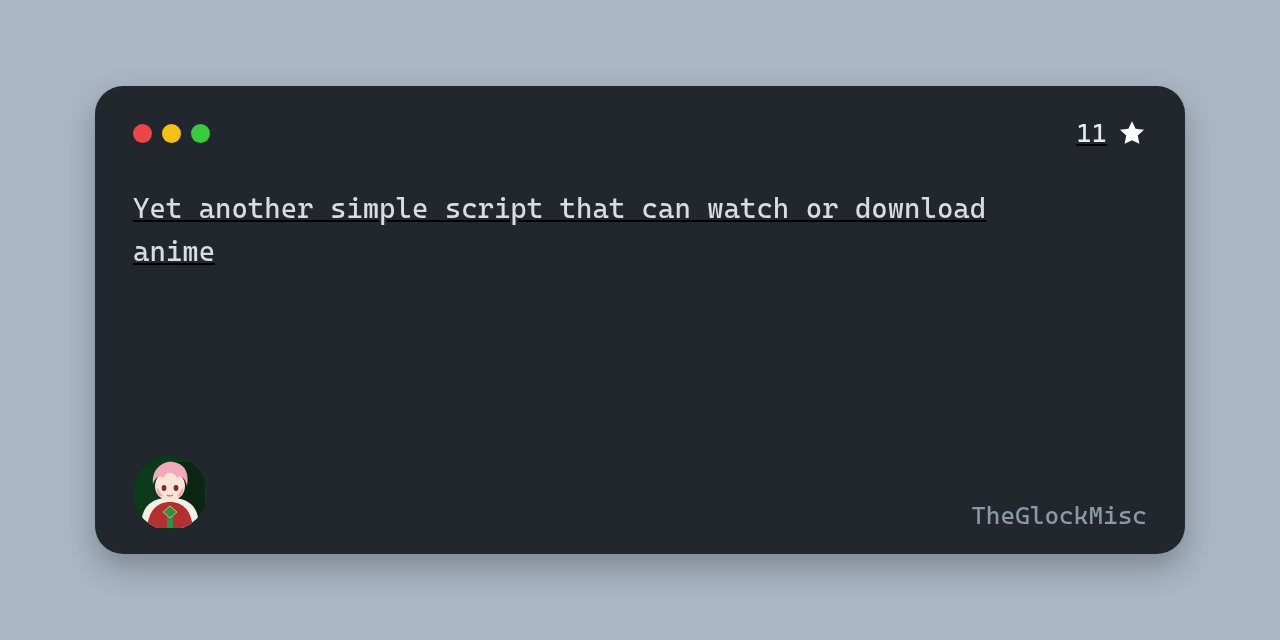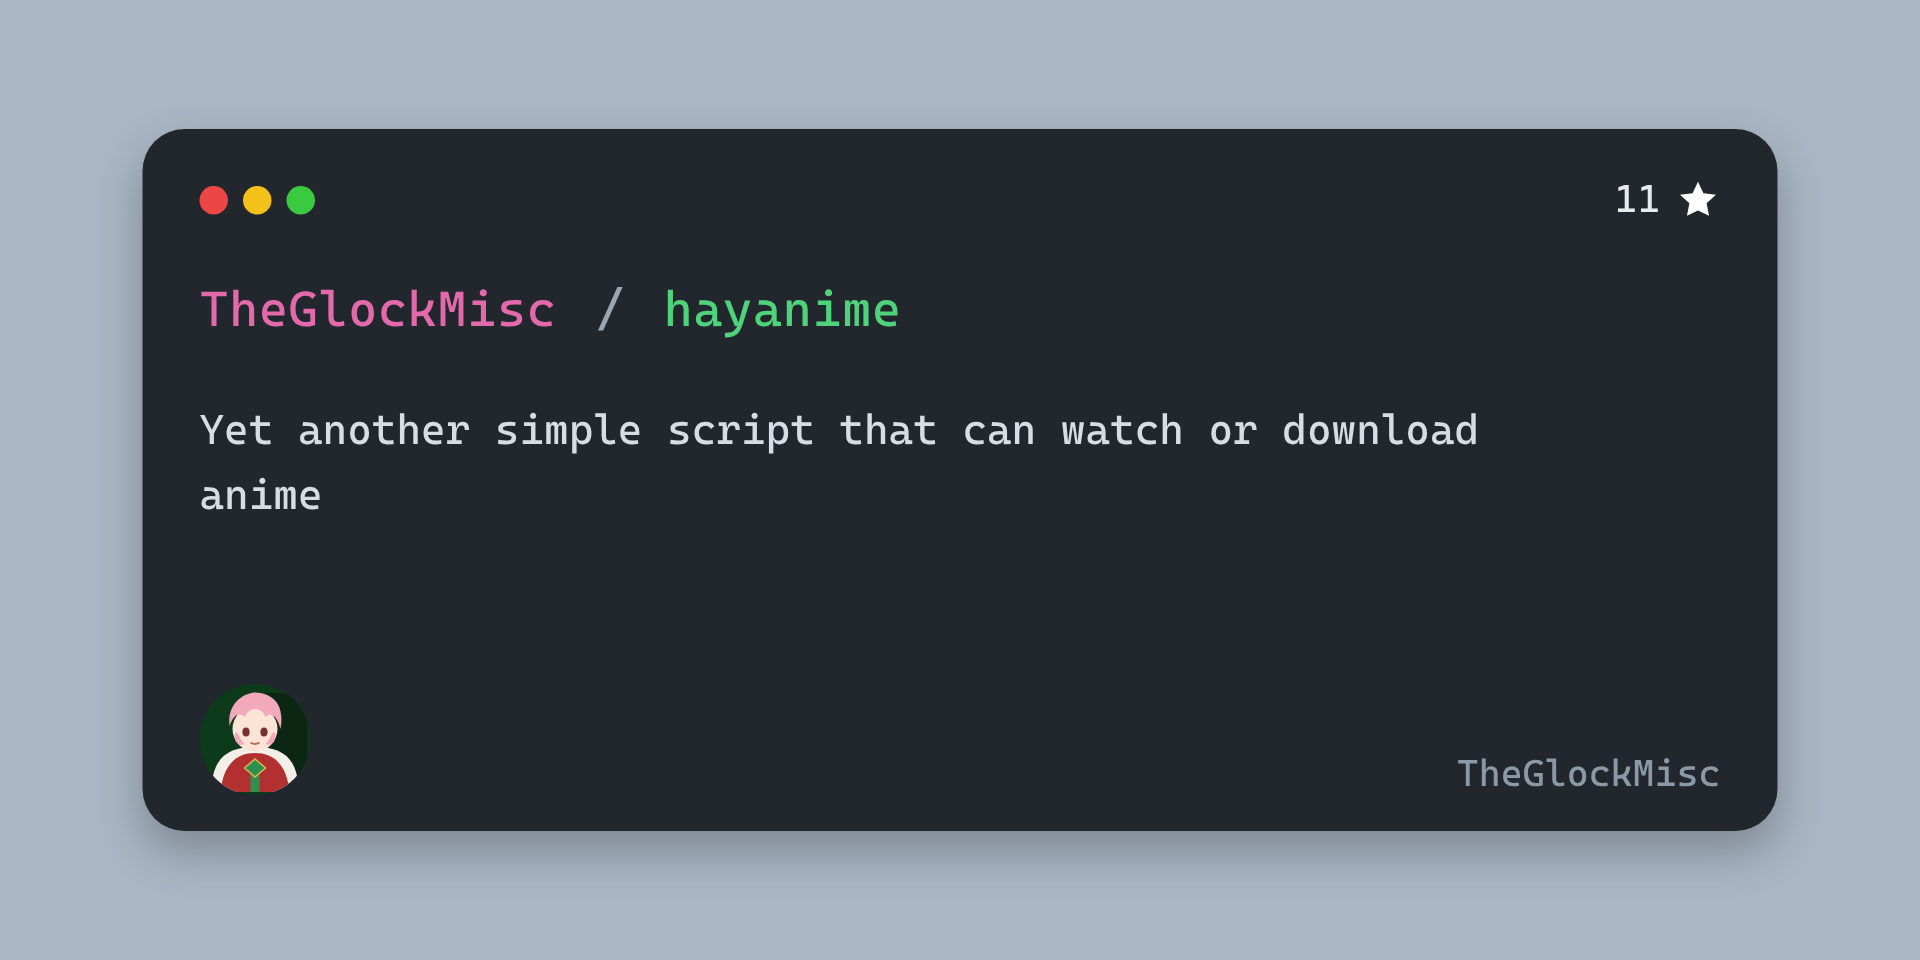--- a/index.html
+++ b/index.html
@@ -12,20 +12,21 @@
     justify-content: center;
   }
   .card {
     width: 1090px;
     height: 468px;
     background: #22272e;
     border-radius: 28px;
     box-shadow: 0 14px 30px rgba(0,0,0,0.25);
     position: relative;
     padding: 32px 38px 28px 38px;
+    text-decoration: underline;
   }
   .topbar {
     display: flex;
     align-items: center;
     justify-content: space-between;
   }
   .traffic {
     display: flex;
     gap: 10px;
     align-items: center;
@@ -92,25 +93,20 @@
       <div class="dot green"></div>
     </div>
     <div class="stars">
       <span>11</span>
       <svg class="star-icon" viewBox="0 0 24 24" fill="#ffffff">
         <path d="M12 2.5l2.9 6.1 6.7.8-5 4.6 1.3 6.6L12 17.8l-5.9 2.8 1.3-6.6-5-4.6 6.7-.8L12 2.5z"></path>
       </svg>
     </div>
   </div>
 
-  <div class="title">
-    <span class="owner">TheGlockMisc</span>
-    <span class="sep">/</span>
-    <span class="repo">hayanime</span>
-  </div>
 
   <div class="desc">Yet another simple script that can watch or download anime</div>
 
   <div class="footer">
     <div class="avatar">
 
       <svg viewBox="0 0 74 74">
         <rect x="0" y="0" width="74" height="74" fill="#0e3a1c"></rect>
         <rect x="44" y="6" width="28" height="60" fill="#0b2714"></rect>
 

